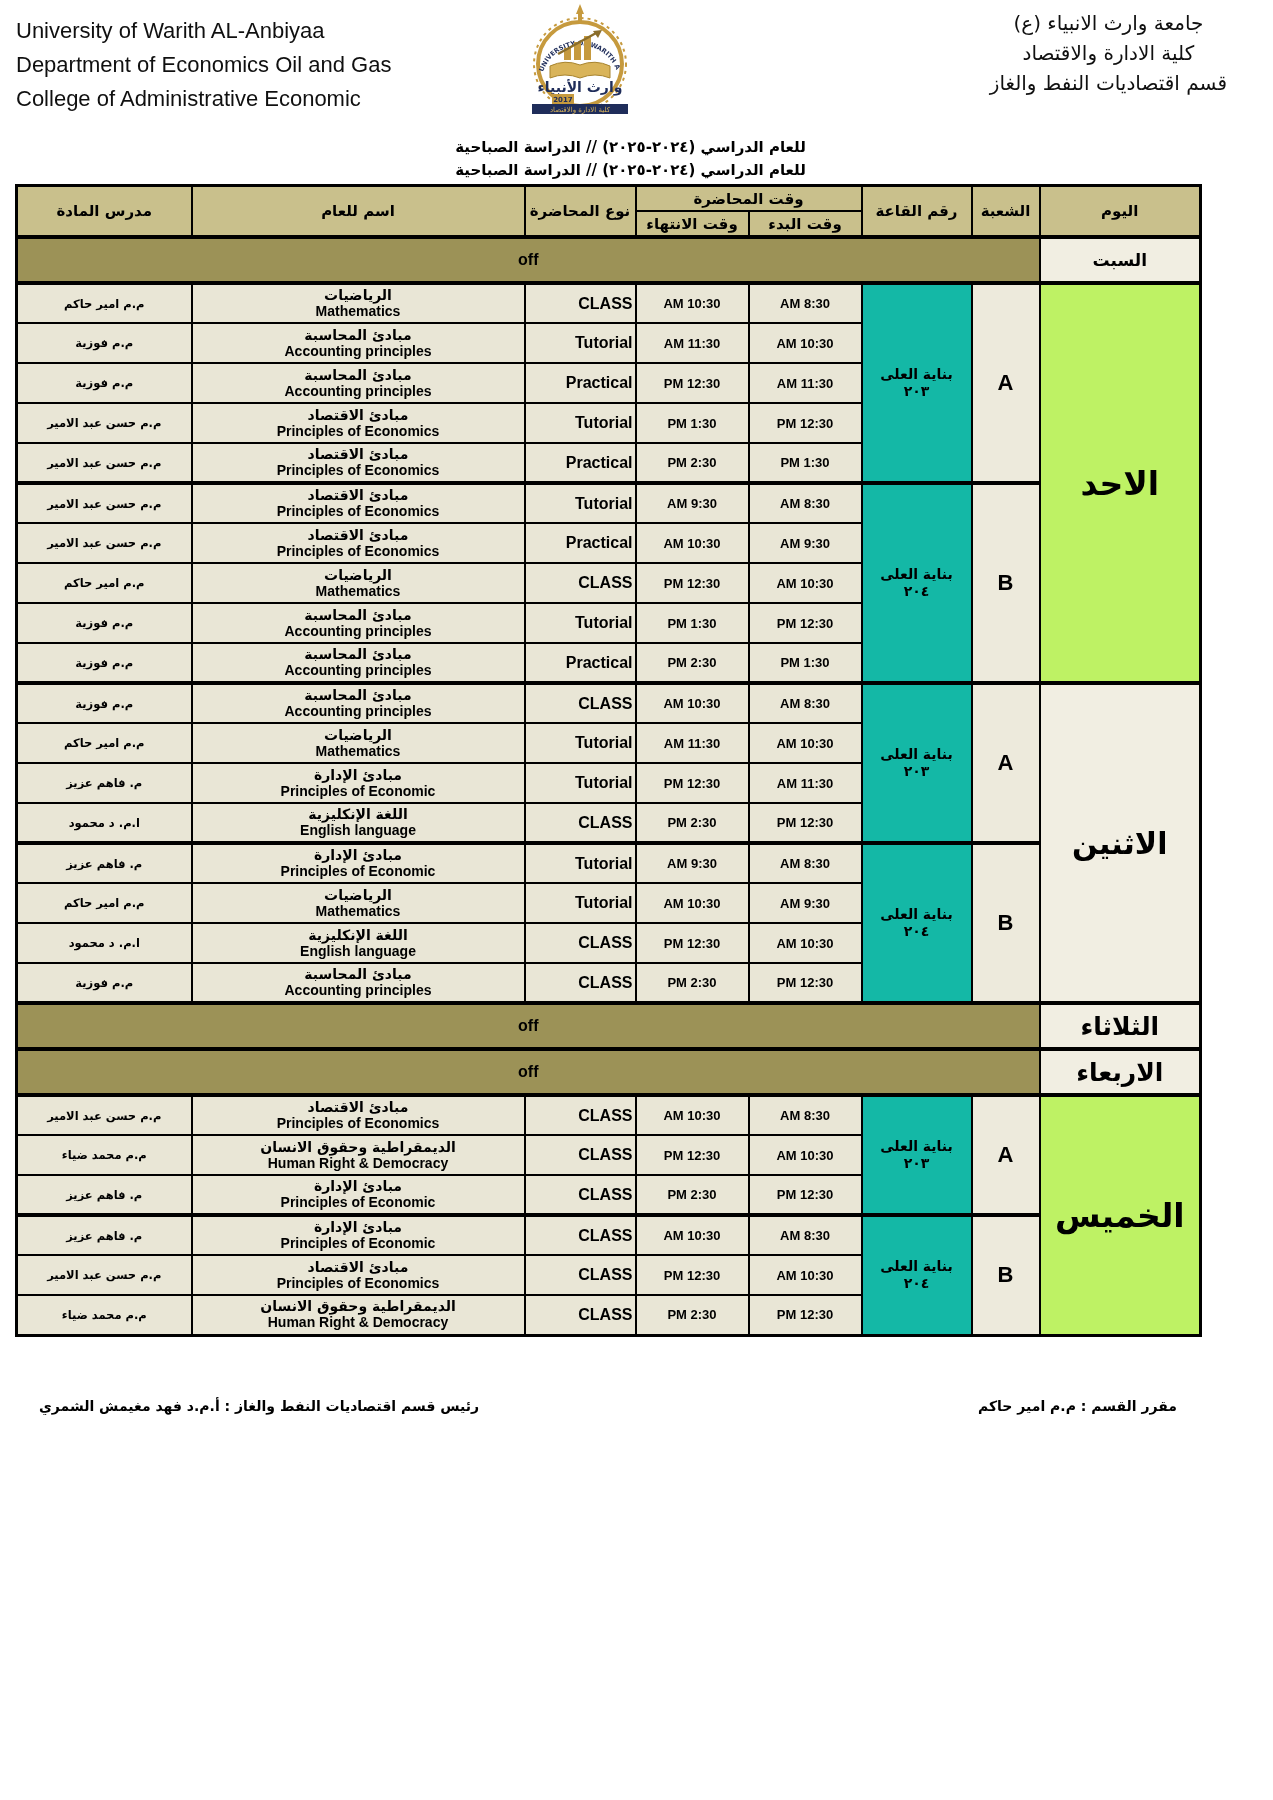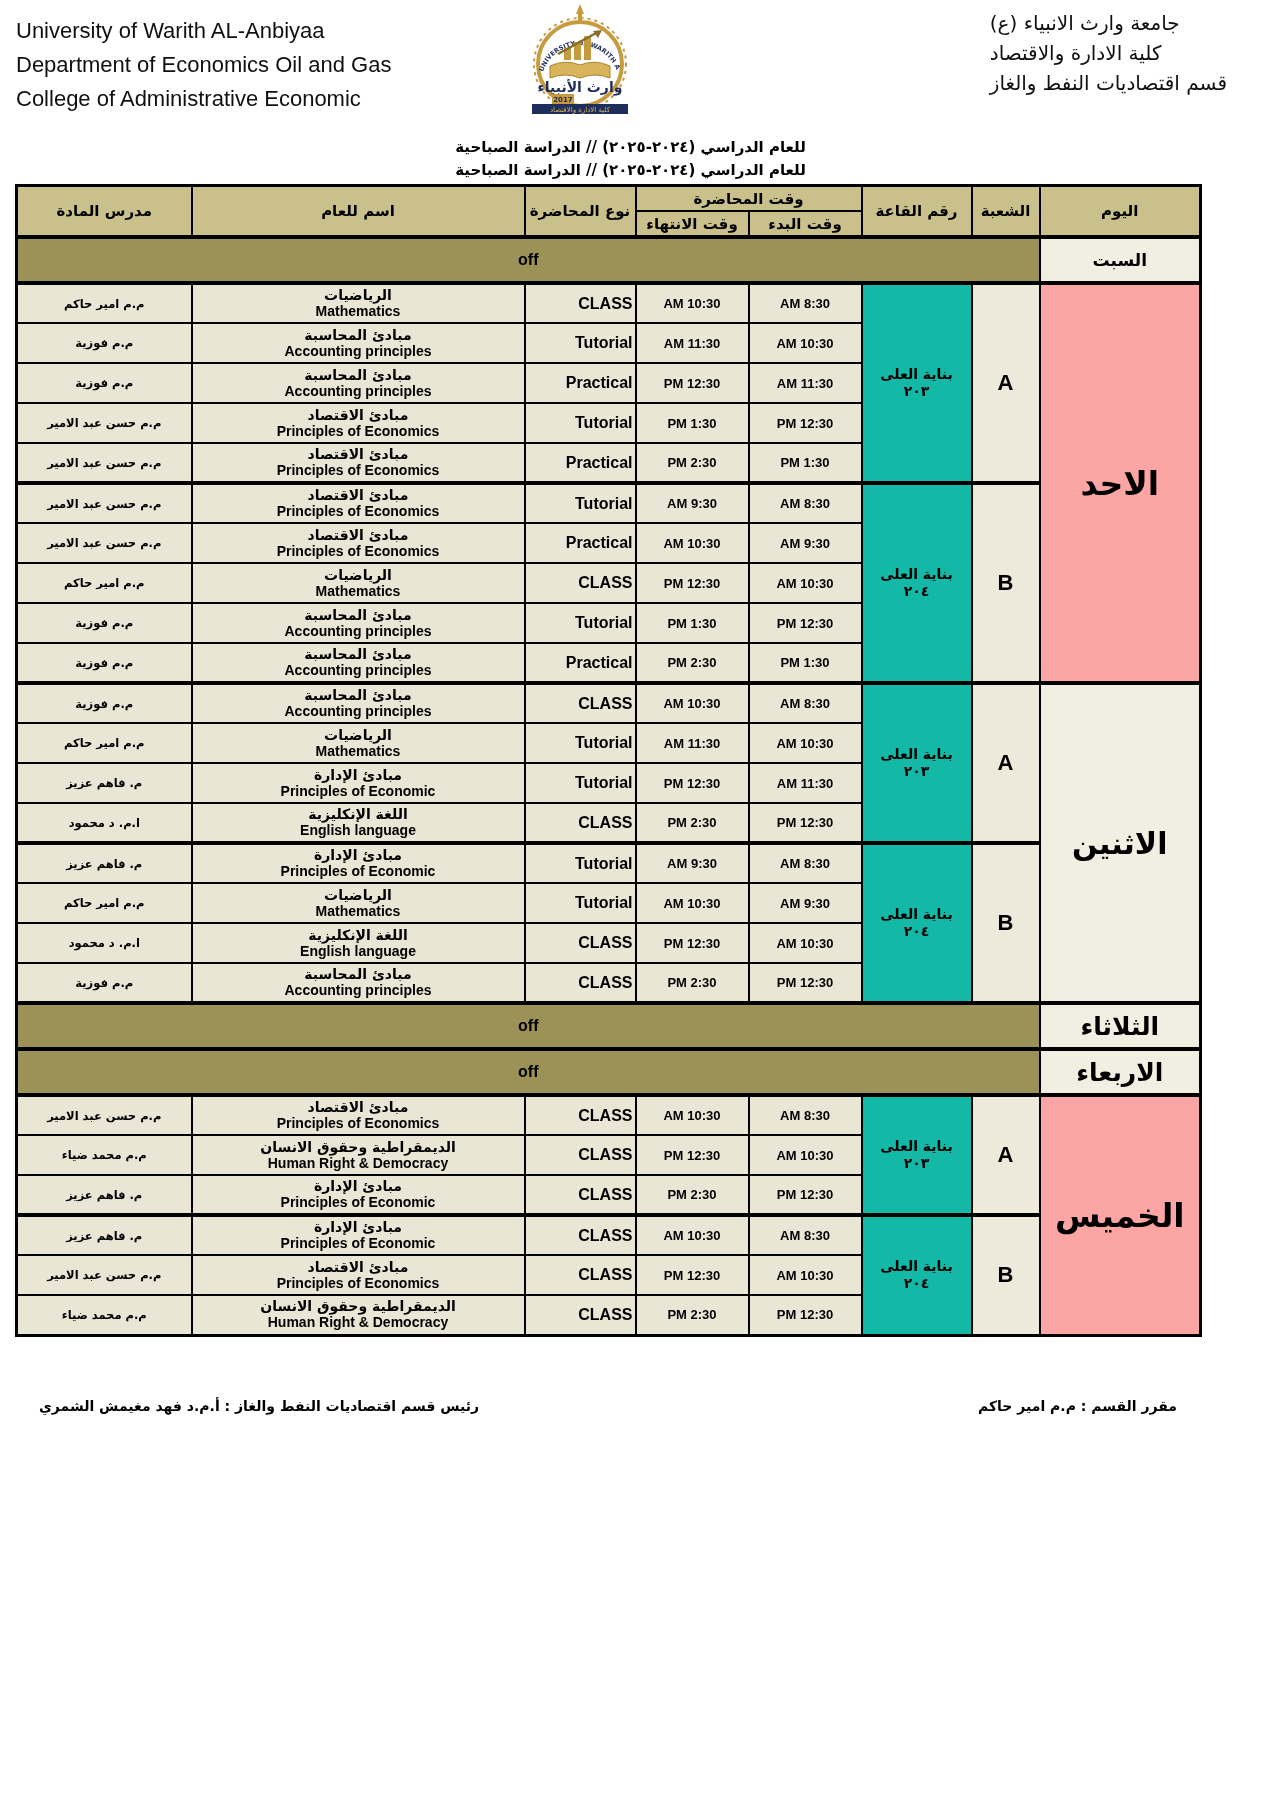--- a/index.html
+++ b/index.html
@@ -1,21 +1,21 @@
 <!DOCTYPE html>
 <html><head>
 <meta charset="utf-8">
 <style>
   html,body{margin:0;padding:0;background:#fff;}
   .page{position:relative;width:1239px;height:1800px;background:#ffffff;overflow:hidden;
         font-family:"DejaVu Sans",sans-serif;color:#000;}
   
   .en-head{position:absolute;left:16px;top:14px;font-family:"Liberation Sans","DejaVu Sans",sans-serif;
            font-size:22px;line-height:34px;color:#101010;}
-  .ar-head{position:absolute;right:12px;top:8px;text-align:left;font-size:20px;line-height:30px;color:#101010;}
+  .ar-head{position:absolute;right:12px;top:8px;text-align:center;font-size:20px;line-height:30px;color:#101010;}
   .logo{position:absolute;left:497px;top:4px;}
   
   .titles{position:absolute;left:25px;top:136px;width:1211px;text-align:center;
           font-weight:bold;font-size:15px;line-height:23px;}
   
   .sched{position:absolute;left:15px;top:184px;}
   table{border-collapse:collapse;table-layout:fixed;direction:rtl;border:3px solid #000;}
   th,td{border:2px solid #000;padding:0 2px;text-align:center;vertical-align:middle;overflow:hidden;}
   th{background:#c9c08c;font-size:15px;font-weight:bold;height:23px;}
   tr.data{height:40px;}
@@ -24,21 +24,21 @@
   .time{font-size:13px;font-family:"Liberation Sans","DejaVu Sans",sans-serif;}
   .type{font-size:16px;font-family:"Liberation Sans","DejaVu Sans",sans-serif;text-align:right;}
   .subj .s-ar{font-size:14px;line-height:16px;font-weight:bold;}
   .subj .s-en{font-size:14px;line-height:17px;font-weight:bold;
               font-family:"Liberation Sans","DejaVu Sans",sans-serif;}
   .teach{font-size:11.5px;}
   .room-c{background:#14b8a6;font-weight:bold;font-size:14px;line-height:17px;}
   .sec-c{background:#edeadc;font-weight:bold;font-size:22px;
          font-family:"Liberation Sans","DejaVu Sans",sans-serif;}
   .day-c{font-weight:bold;}
-  .day-olive{background:#fca5a5;font-size:33px;}
+  .day-olive{background:#bef264;font-size:33px;}
   .day-light{background:#f1eee2;}
   .day-sm{font-size:17px;}
   .day-md{font-size:25px;}
   .off-band{background:#9c9257;font-weight:bold;font-size:16px;
             font-family:"Liberation Sans","DejaVu Sans",sans-serif;}
   tr.day-start>th, tr.day-start>td{border-top-width:4px;}
   tr.sec-start>td{border-top-width:4px;}
   
   .footer{position:absolute;left:0;top:1398px;width:1273px;font-weight:bold;font-size:14px;}
   .footer .f-left{position:absolute;left:39px;top:0;}

